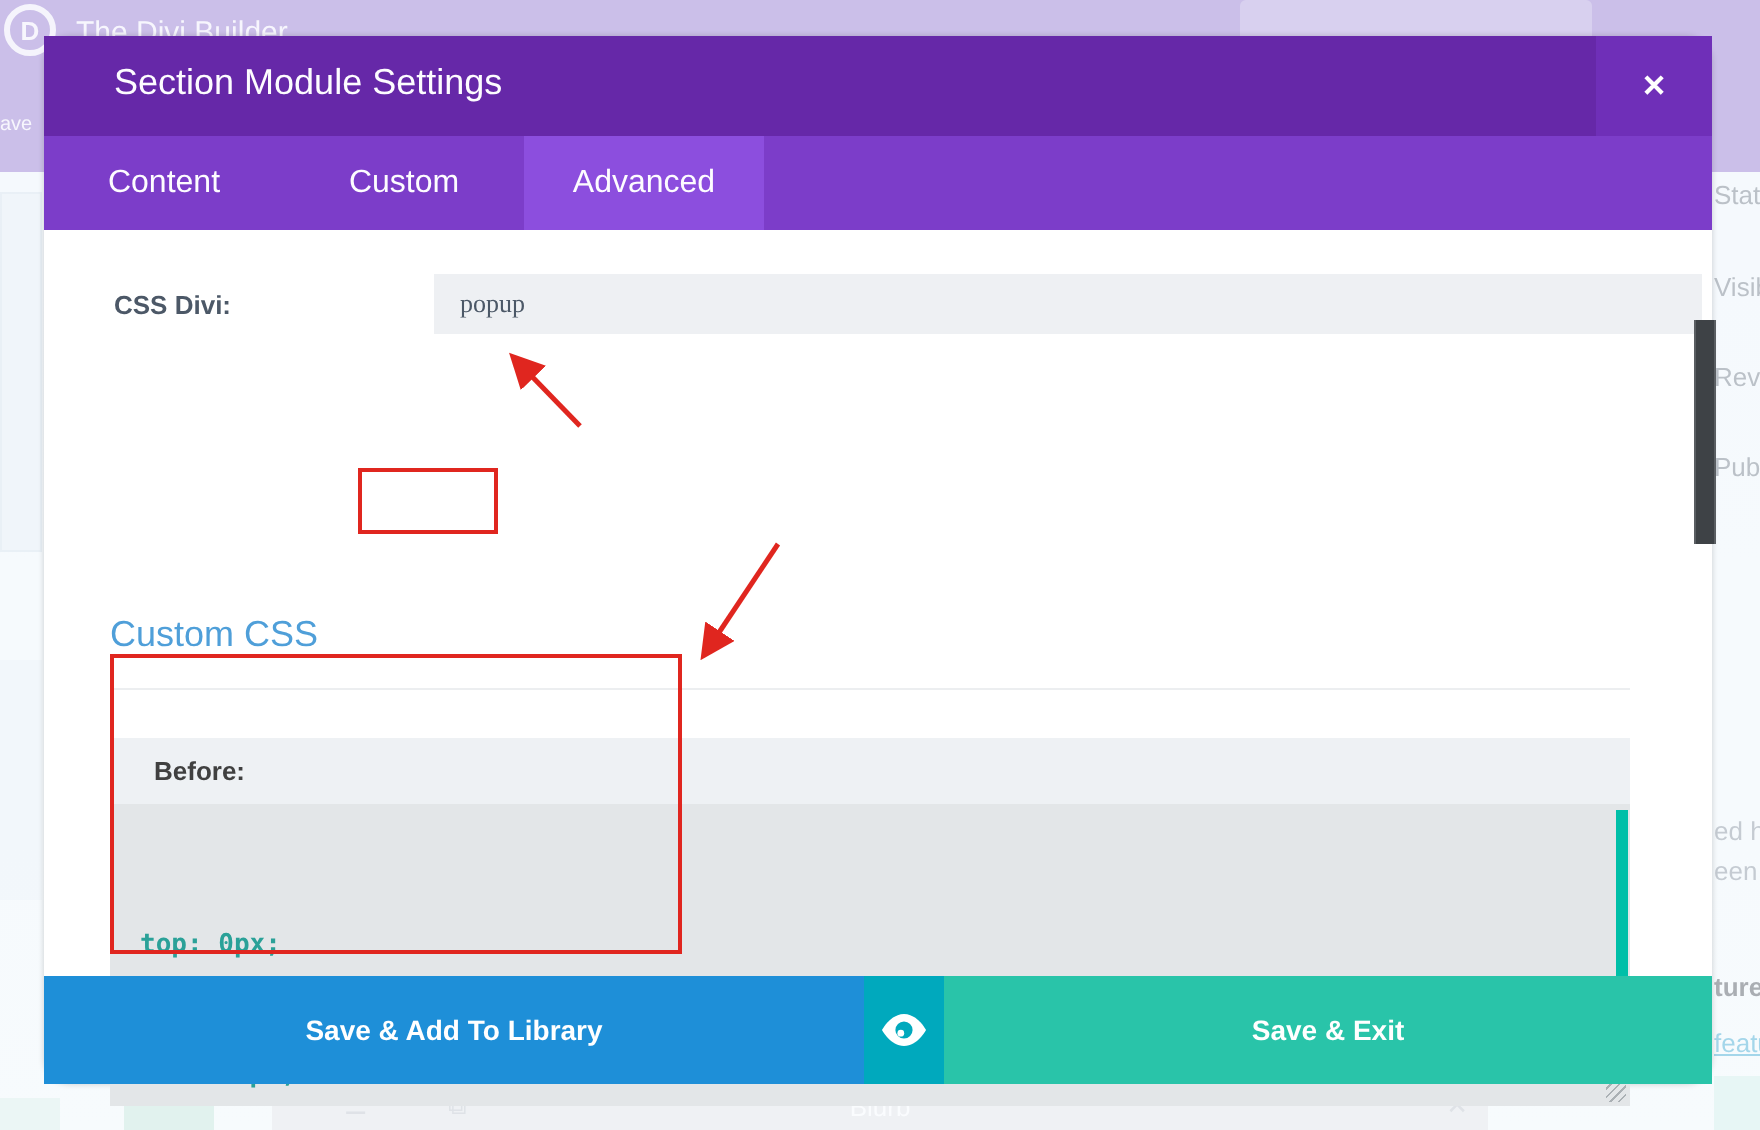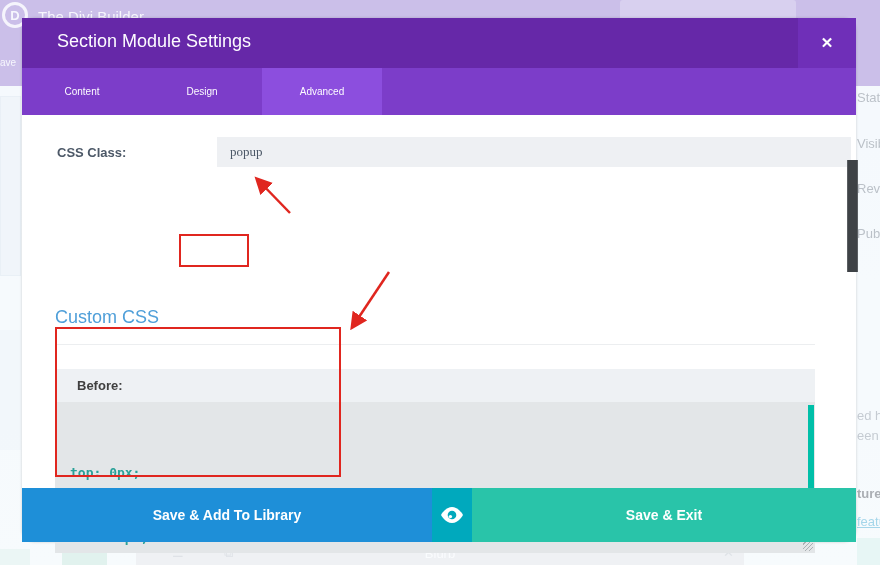--- a/index.html
+++ b/index.html
@@ -34,21 +34,21 @@
 
   
   .backdrop { position:absolute; inset:0; background:rgba(250,252,255,0.58); z-index:5; }
 
   
   .modal { position:absolute; left:22px; top:18px; width:834px; height:524px; z-index:10; background:#ffffff; box-shadow:0 0 3px rgba(0,0,0,0.18);border-radius:13px; }
   .modal-header { position:relative; height:50px; background:#6628a8; }
   .modal-title { position:absolute; left:35px; top:13px; color:#fdfcff; font-size:18px; }
   .modal-close { position:absolute; right:0; top:0; width:58px; height:50px; background:#6f2fb8; color:#ffffff; font-size:15px; font-weight:bold; display:flex; align-items:center; justify-content:center; cursor:pointer; }
   .tabbar { position:relative; height:47px; background:#7c3dc9; display:flex; }
-  .tab { width:120px; height:47px; display:flex; align-items:center; justify-content:center; color:#fdfcff; font-size:10px; cursor:pointer; }
+  .tab { width:120px; height:47px; display:flex; align-items:center; justify-content:center; color:#fdfcff; font-size:16px; cursor:pointer; }
   .tab.active { background:#8c4ede; }
 
   .modal-body { position:relative; height:373px; background:#ffffff; }
   .field-row { position:absolute; left:35px; top:22px; width:764px; }
   .field-label { position:absolute; left:0; top:8px; font-size:13px; font-weight:bold; color:#4c5867; }
   .field-input { position:absolute; left:136px; top:0; width:634px; height:30px; background:#eef0f3; border:none; font-size:13px; color:#4c5867; padding-left:13px; font-family:Liberation Serif, serif;margin-left:24px; }
 
   .section-heading { position:absolute; left:33px; top:192px; width:760px; font-size:18px; color:#4f9fd9; padding-bottom:16px; border-bottom:1px solid #eceef0; }
 
   .before-bar { position:absolute; left:33px; top:254px; width:760px; height:33px; background:#eef1f4; }
@@ -120,31 +120,31 @@
     <div class="modal-header">
       <span class="modal-title">Section Module Settings</span>
       <div class="modal-close">✕</div>
     </div>
 
     <div class="tabbar">
       <div class="tab">
           <span>Content</span>
         </div>
       <div class="tab">
-          <span>Design</span>
+          <span>Custom</span>
         </div>
       <div class="tab active">
           <span>Advanced</span>
         </div>
     </div>
 
     <div class="modal-body">
 
       <div class="field-row">
-        <span class="field-label">CSS Class:</span>
+        <span class="field-label">CSS Divi:</span>
         <input class="field-input" type="text" value="popup" style="">
       </div>
 
       <div class="section-heading">Custom CSS</div>
 
       <div class="before-bar">
         <span class="before-label">Before:</span>
       </div>
 
       <div class="code-area">

